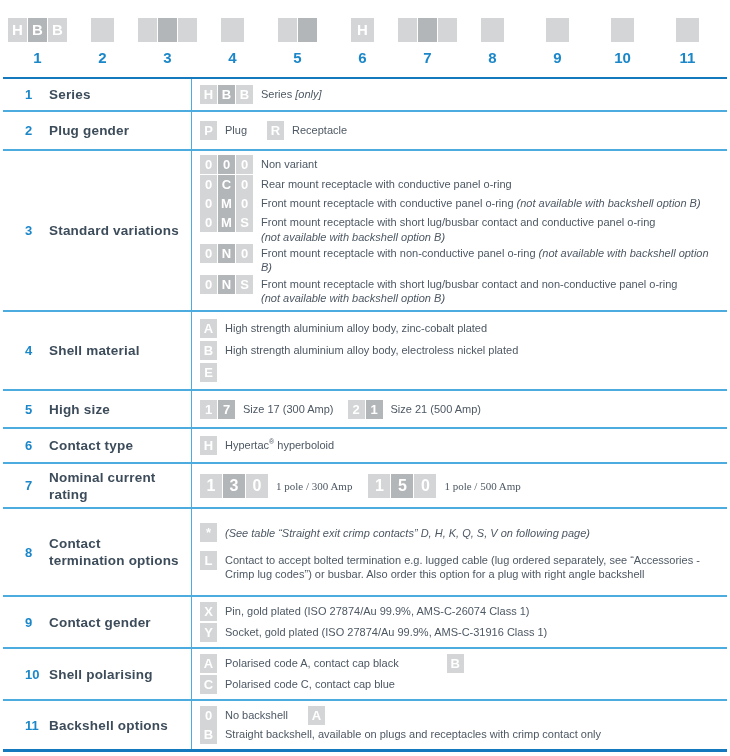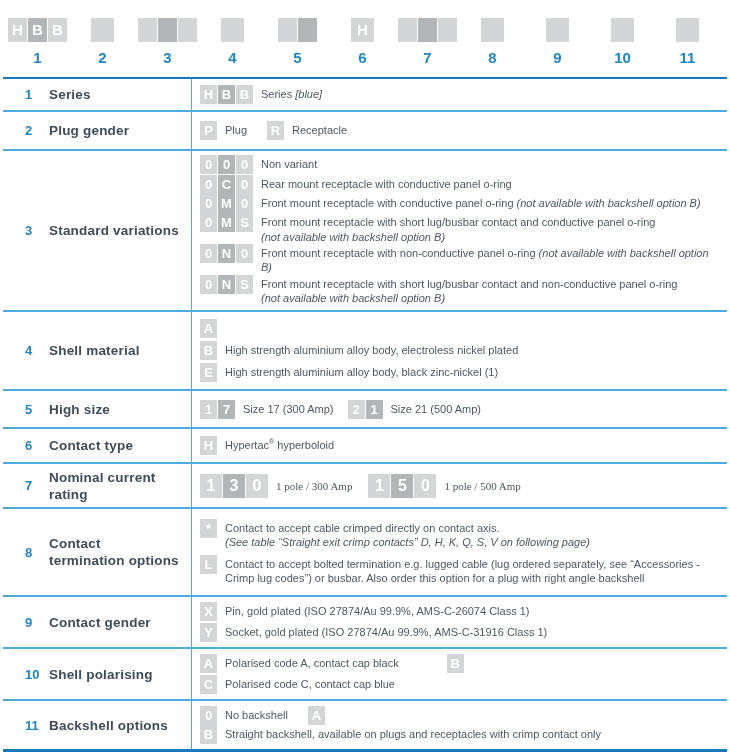--- a/index.html
+++ b/index.html
@@ -132,21 +132,21 @@
         <span class="rlabel">Series</span>
       </div>
       <div class="rcell">
         <div class="optline">
           <div class="opt">
             <div class="codes">
               <span class="cbox nbox">H</span>
               <span class="cbox nbox dark">B</span>
               <span class="cbox nbox">B</span>
             </div>
-            <div class="txt"><span>Series </span><span class="it">[blue]</span></div>
+            <div class="txt"><span>Series </span><span class="it">[only]</span></div>
           </div>
         </div>
       </div>
     </div>
     <div class="row" style="height: 39px;">
       <div class="lcell">
         <span class="rnum">2</span>
         <span class="rlabel">Plug gender</span>
       </div>
       <div class="rcell">
@@ -238,36 +238,36 @@
       <div class="lcell">
         <span class="rnum">4</span>
         <span class="rlabel">Shell material</span>
       </div>
       <div class="rcell">
         <div class="optline">
           <div class="opt">
             <div class="codes">
               <span class="cbox nbox">A</span>
             </div>
+            <div class="txt"><span>High strength aluminium alloy body, zinc-cobalt plated</span></div>
           </div>
         </div>
         <div class="optline">
           <div class="opt">
             <div class="codes">
               <span class="cbox nbox">B</span>
             </div>
             <div class="txt"><span>High strength aluminium alloy body, electroless nickel plated</span></div>
           </div>
         </div>
         <div class="optline">
           <div class="opt">
             <div class="codes">
               <span class="cbox nbox">E</span>
             </div>
-            <div class="txt"><span>High strength aluminium alloy body, black zinc-nickel (1)</span></div>
           </div>
         </div>
       </div>
     </div>
     <div class="row" style="height: 38px;">
       <div class="lcell">
         <span class="rnum">5</span>
         <span class="rlabel">High size</span>
       </div>
       <div class="rcell">
@@ -337,21 +337,21 @@
         <span class="rnum">8</span>
         <span class="rlabel">Contact
 termination options</span>
       </div>
       <div class="rcell">
         <div class="optline">
           <div class="opt">
             <div class="codes">
               <span class="cbox nbox">*</span>
             </div>
-            <div class="txt"><span>Contact to accept cable crimped directly on contact axis.</span><div class="line2"><span class="it">(See table “Straight exit crimp contacts” D, H, K, Q, S, V on following page)</span></div></div>
+            <div class="txt"><div class="line2"><span class="it">(See table “Straight exit crimp contacts” D, H, K, Q, S, V on following page)</span></div></div>
           </div>
         </div>
         <div class="optline">
           <div class="opt">
             <div class="codes">
               <span class="cbox nbox">L</span>
             </div>
             <div class="txt"><span>Contact to accept bolted termination e.g. lugged cable (lug ordered separately, see “Accessories - Crimp lug codes”) or busbar. Also order this option for a plug with right angle backshell</span></div>
           </div>
         </div>

